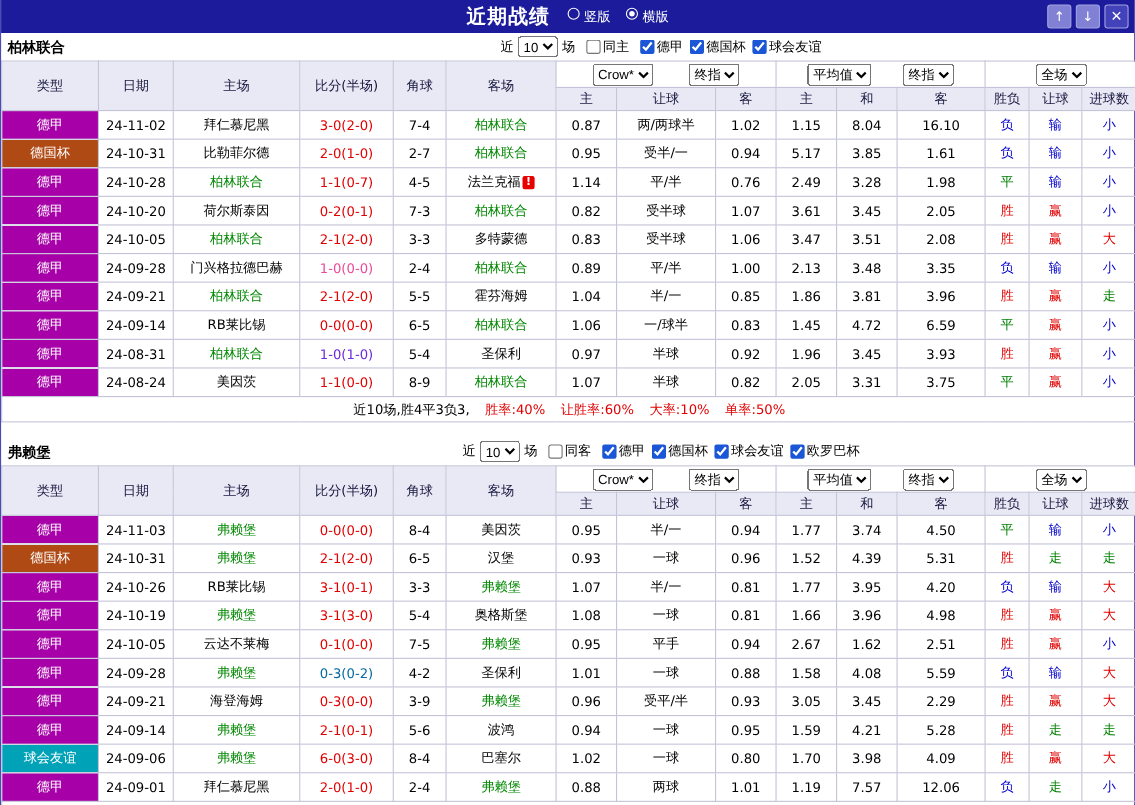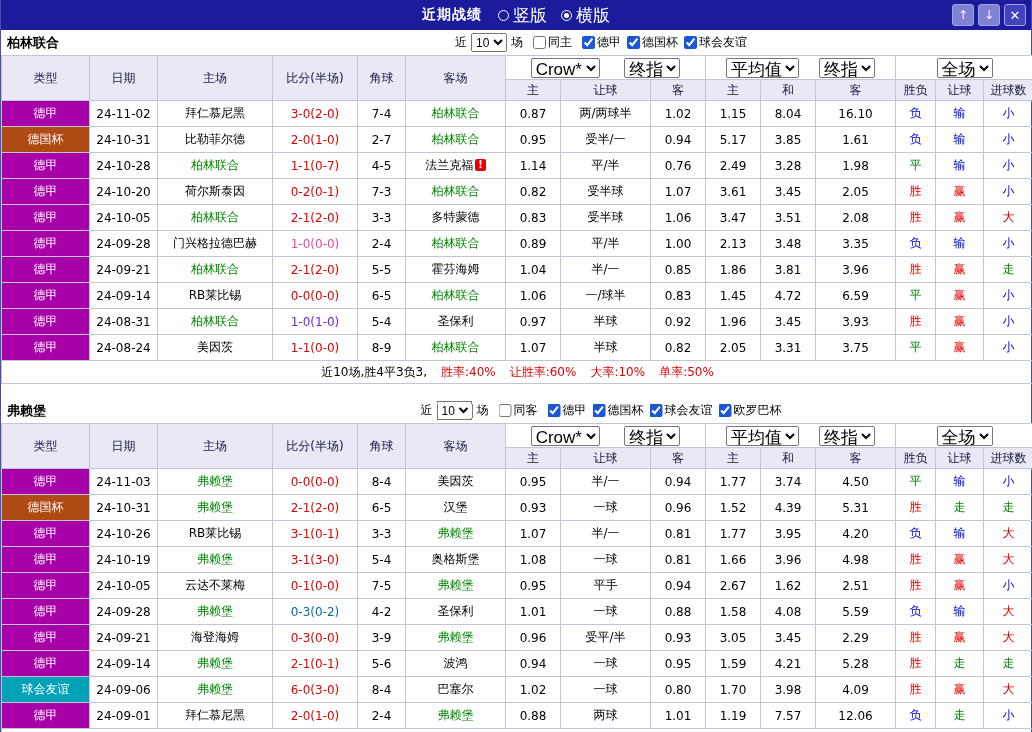--- a/index.html
+++ b/index.html
@@ -1,44 +1,44 @@
 <!DOCTYPE html>
 <html><head>
 <meta charset="utf-8">
 <style>
   *{box-sizing:border-box;margin:0;padding:0}
   html,body{background:#fff}
   body{width:1032px;font-family:"DejaVu Sans","Liberation Sans",sans-serif;font-size:12px;color:#000}
   .page{width:1032px;border:1px solid #4a4ab8;border-top:none}
   
   .topbar{height:30px;background:#1b1b9b;color:#fff;display:flex;align-items:center;justify-content:center;position:relative}
-  .topbar-title{font-weight:bold;font-size:14px;margin-right:16px;letter-spacing:1px}
+  .topbar-title{font-weight:bold;font-size:18px;margin-right:16px;letter-spacing:1px}
   .radio-group{display:flex;gap:14px;align-items:center}
-  .radio-opt{display:inline-flex;align-items:center;gap:4px;cursor:pointer;font-size:17px}
+  .radio-opt{display:inline-flex;gap:4px;cursor:pointer;font-size:12px}
   .radio-circle{width:11px;height:11px;border:1px solid #fff;border-radius:50%;display:inline-block;position:relative;background:transparent}
   .radio-circle.checked::after{content:"";position:absolute;left:2px;top:2px;width:5px;height:5px;background:#fff;border-radius:50%}
   .win-buttons{position:absolute;right:5px;top:4px;display:flex;gap:4px}
   .win-btn{width:22px;height:22px;display:flex;align-items:center;justify-content:center;color:#fff;background:#8080d4;border:1px solid #a3a3e2;border-radius:3px;font-size:12px;cursor:pointer;user-select:none}
   .win-btn.close{background:#4242ba;font-size:13px}
   
   .section-head{position:relative;height:25px;display:flex;align-items:center}
   .team-name{position:absolute;left:6px;font-weight:bold;font-size:13px}
   .filters{position:absolute;left:600px;transform:translateX(-50%);display:flex;align-items:center;gap:4px;white-space:nowrap;font-size:12px}
   .filters select{font-size:12px;height:19px}
   .filters label{display:inline-flex;align-items:center;gap:1px;cursor:pointer}
   .filters input[type=checkbox]{width:13px;height:13px;accent-color:#1a56d6;margin:0 1px 0 6px}
   
   table{border-collapse:collapse;table-layout:fixed;width:1032px}
   th,td{border:1px solid #c4c4d8;text-align:center;overflow:hidden;white-space:nowrap}
   thead th{background:#e9e9f5;font-weight:normal;font-size:12px;color:#16163f}
   tr.selects-row th{height:24px}
   tr.cols-row th{height:21px}
   thead th.sel{background:#fff}
   .sel-wrap{display:flex;justify-content:space-evenly;align-items:center}
-  .sel-wrap select{font-size:17px;height:20px;max-width:78px}
+  .sel-wrap select{font-size:12px;height:20px;max-width:78px}
   tbody td{height:26px;font-size:12px}
   .alert{display:inline-block;background:#e60000;color:#fff;font-size:10px;font-weight:bold;line-height:12px;padding:0 3px;margin-left:2px;border-radius:2px;vertical-align:1px}
   tfoot td{height:23px;text-align:center}
   .stat{color:#e10000;margin-left:14px}
   .section + .section{margin-top:14px}
 </style>
 </head>
 <body>
 
 <div class="page">

